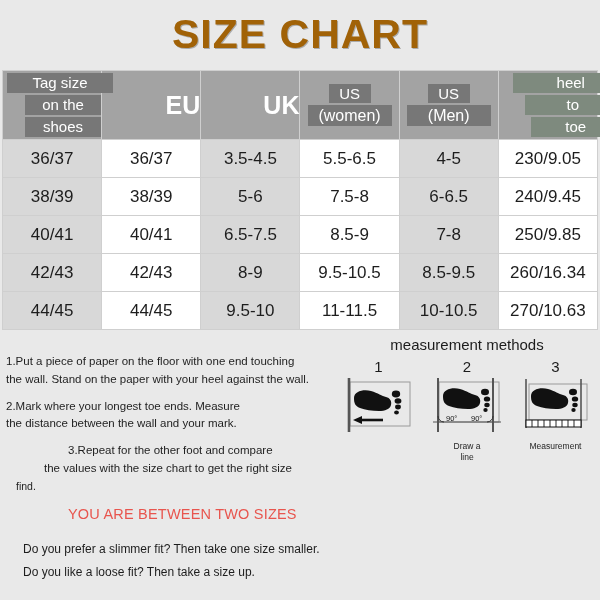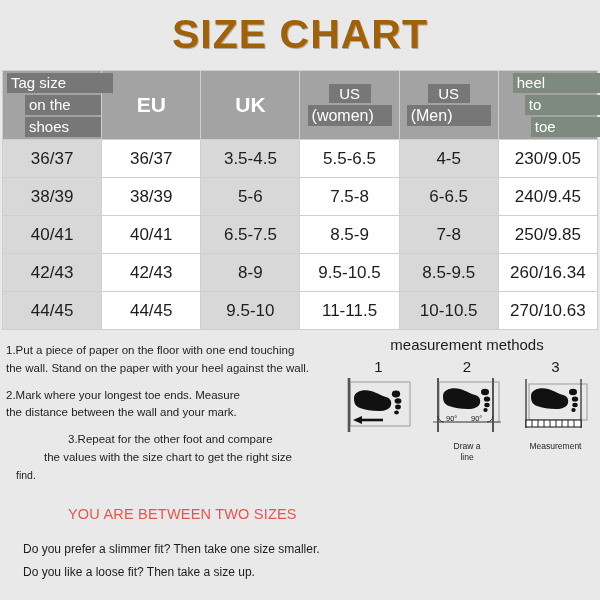--- a/index.html
+++ b/index.html
@@ -50,41 +50,42 @@
   }
 
   thead th {
     background: #a3a3a3;
     height: 68px;
     color: #ffffff;
     font-size: 19px;
     font-weight: bold;
   }
   thead th.plain-head {
-    font-size: 21px;
+    font-size: 25px;
+    text-align: right;
   }
   .hl-stack {
     display: flex;
     flex-direction: column;
     justify-content: center;
     height: 68px;
     gap: 2px;
   }
   .hl-stack.left { align-items: flex-start; padding-left: 4px; }
   .hl-stack.center { align-items: center; }
   .hl-stack.right { align-items: flex-start; padding-left: 14px; }
   .hl {
     background: #777777;
     color: #ffffff;
     font-size: 15px;
     font-weight: normal;
     line-height: 1.32;
     padding: 0 4px;
     white-space: nowrap;
-    text-align: left;
+    text-align: center;
     display: block;
   }
   .hl.green { background: #7e8a7e; }
   .hl.w1 { min-width: 98px; }
   .hl.w2 { min-width: 68px; margin-left: 18px; }
   .hl.w3 { min-width: 68px; margin-left: 18px; }
   .hl.us { min-width: 34px; text-align: center; }
   .hl.paren { min-width: 76px; font-size: 16px; }
   .hl.g1 { min-width: 108px; }
   .hl.g2 { min-width: 88px; margin-left: 12px; }
@@ -102,21 +103,21 @@
 
   
   .mid {
     position: relative;
     margin-top: 6px;
     height: 148px;
   }
   .steps {
     position: absolute;
     left: 6px;
-    top: 6px;
+    top: 17px;
     width: 330px;
     font-size: 11.5px;
     line-height: 1.55;
     color: #1e1e1e;
   }
   .steps p { margin: 0 0 9px 0; }
   .steps p.indent1 { padding-left: 62px; margin-bottom: 0; }
   .steps p.indent2 { padding-left: 38px; margin-bottom: 0; }
   .steps p.indent3 { padding-left: 10px; font-size: 10.5px; }
 

